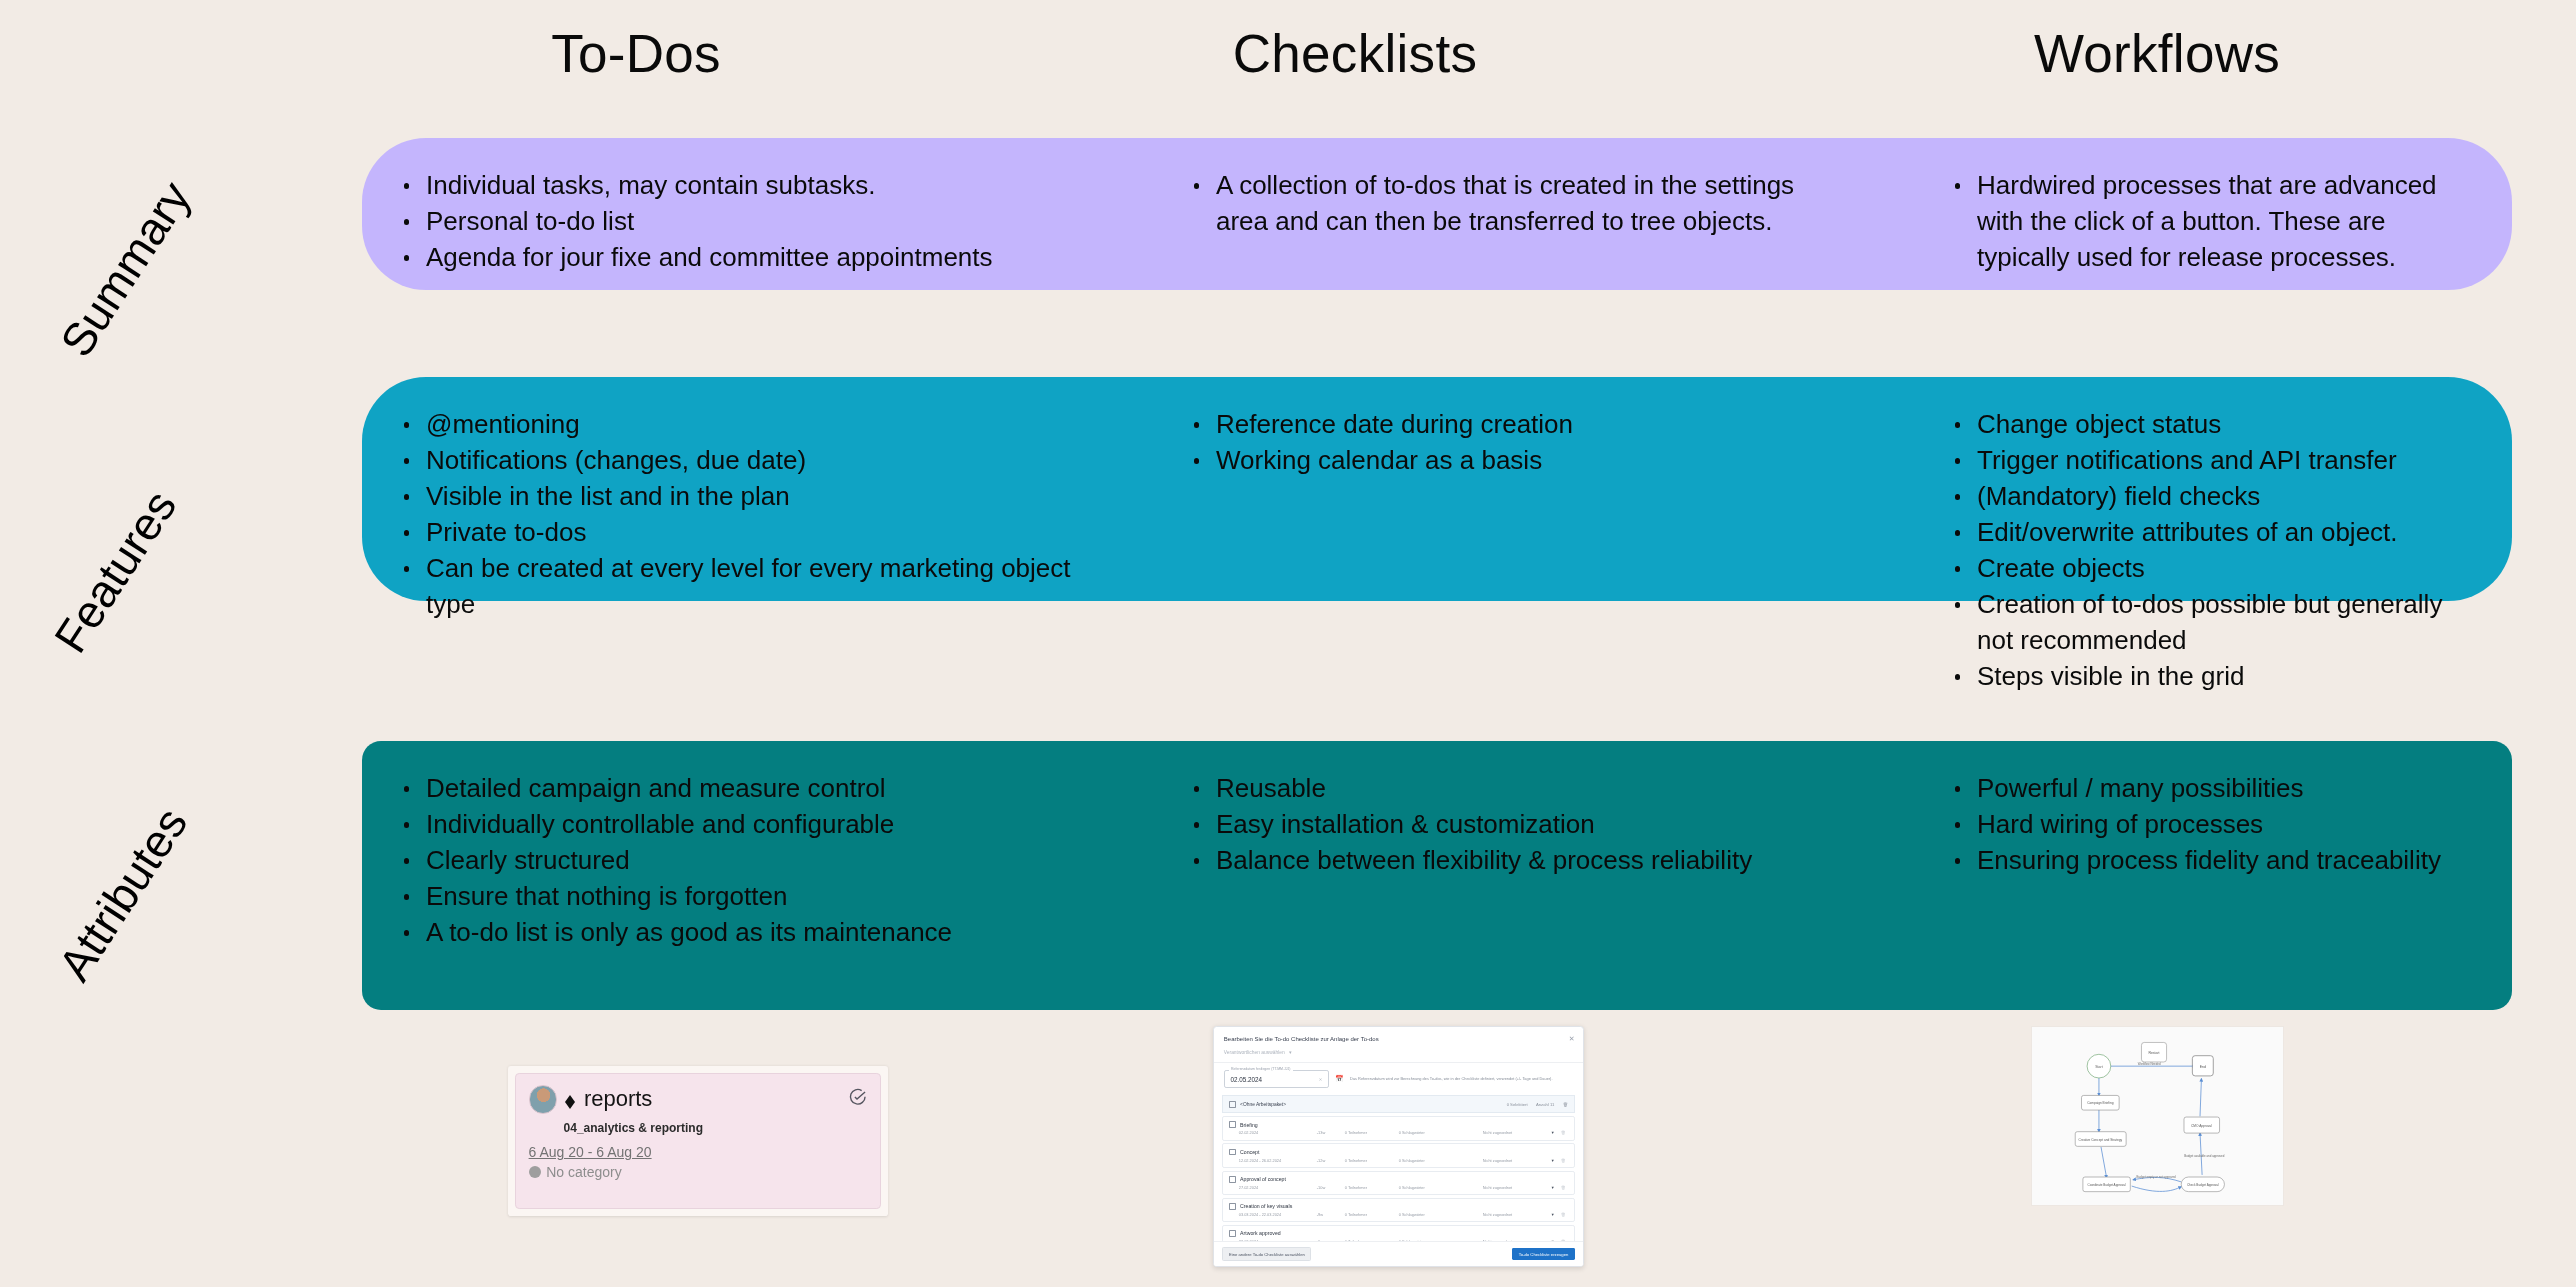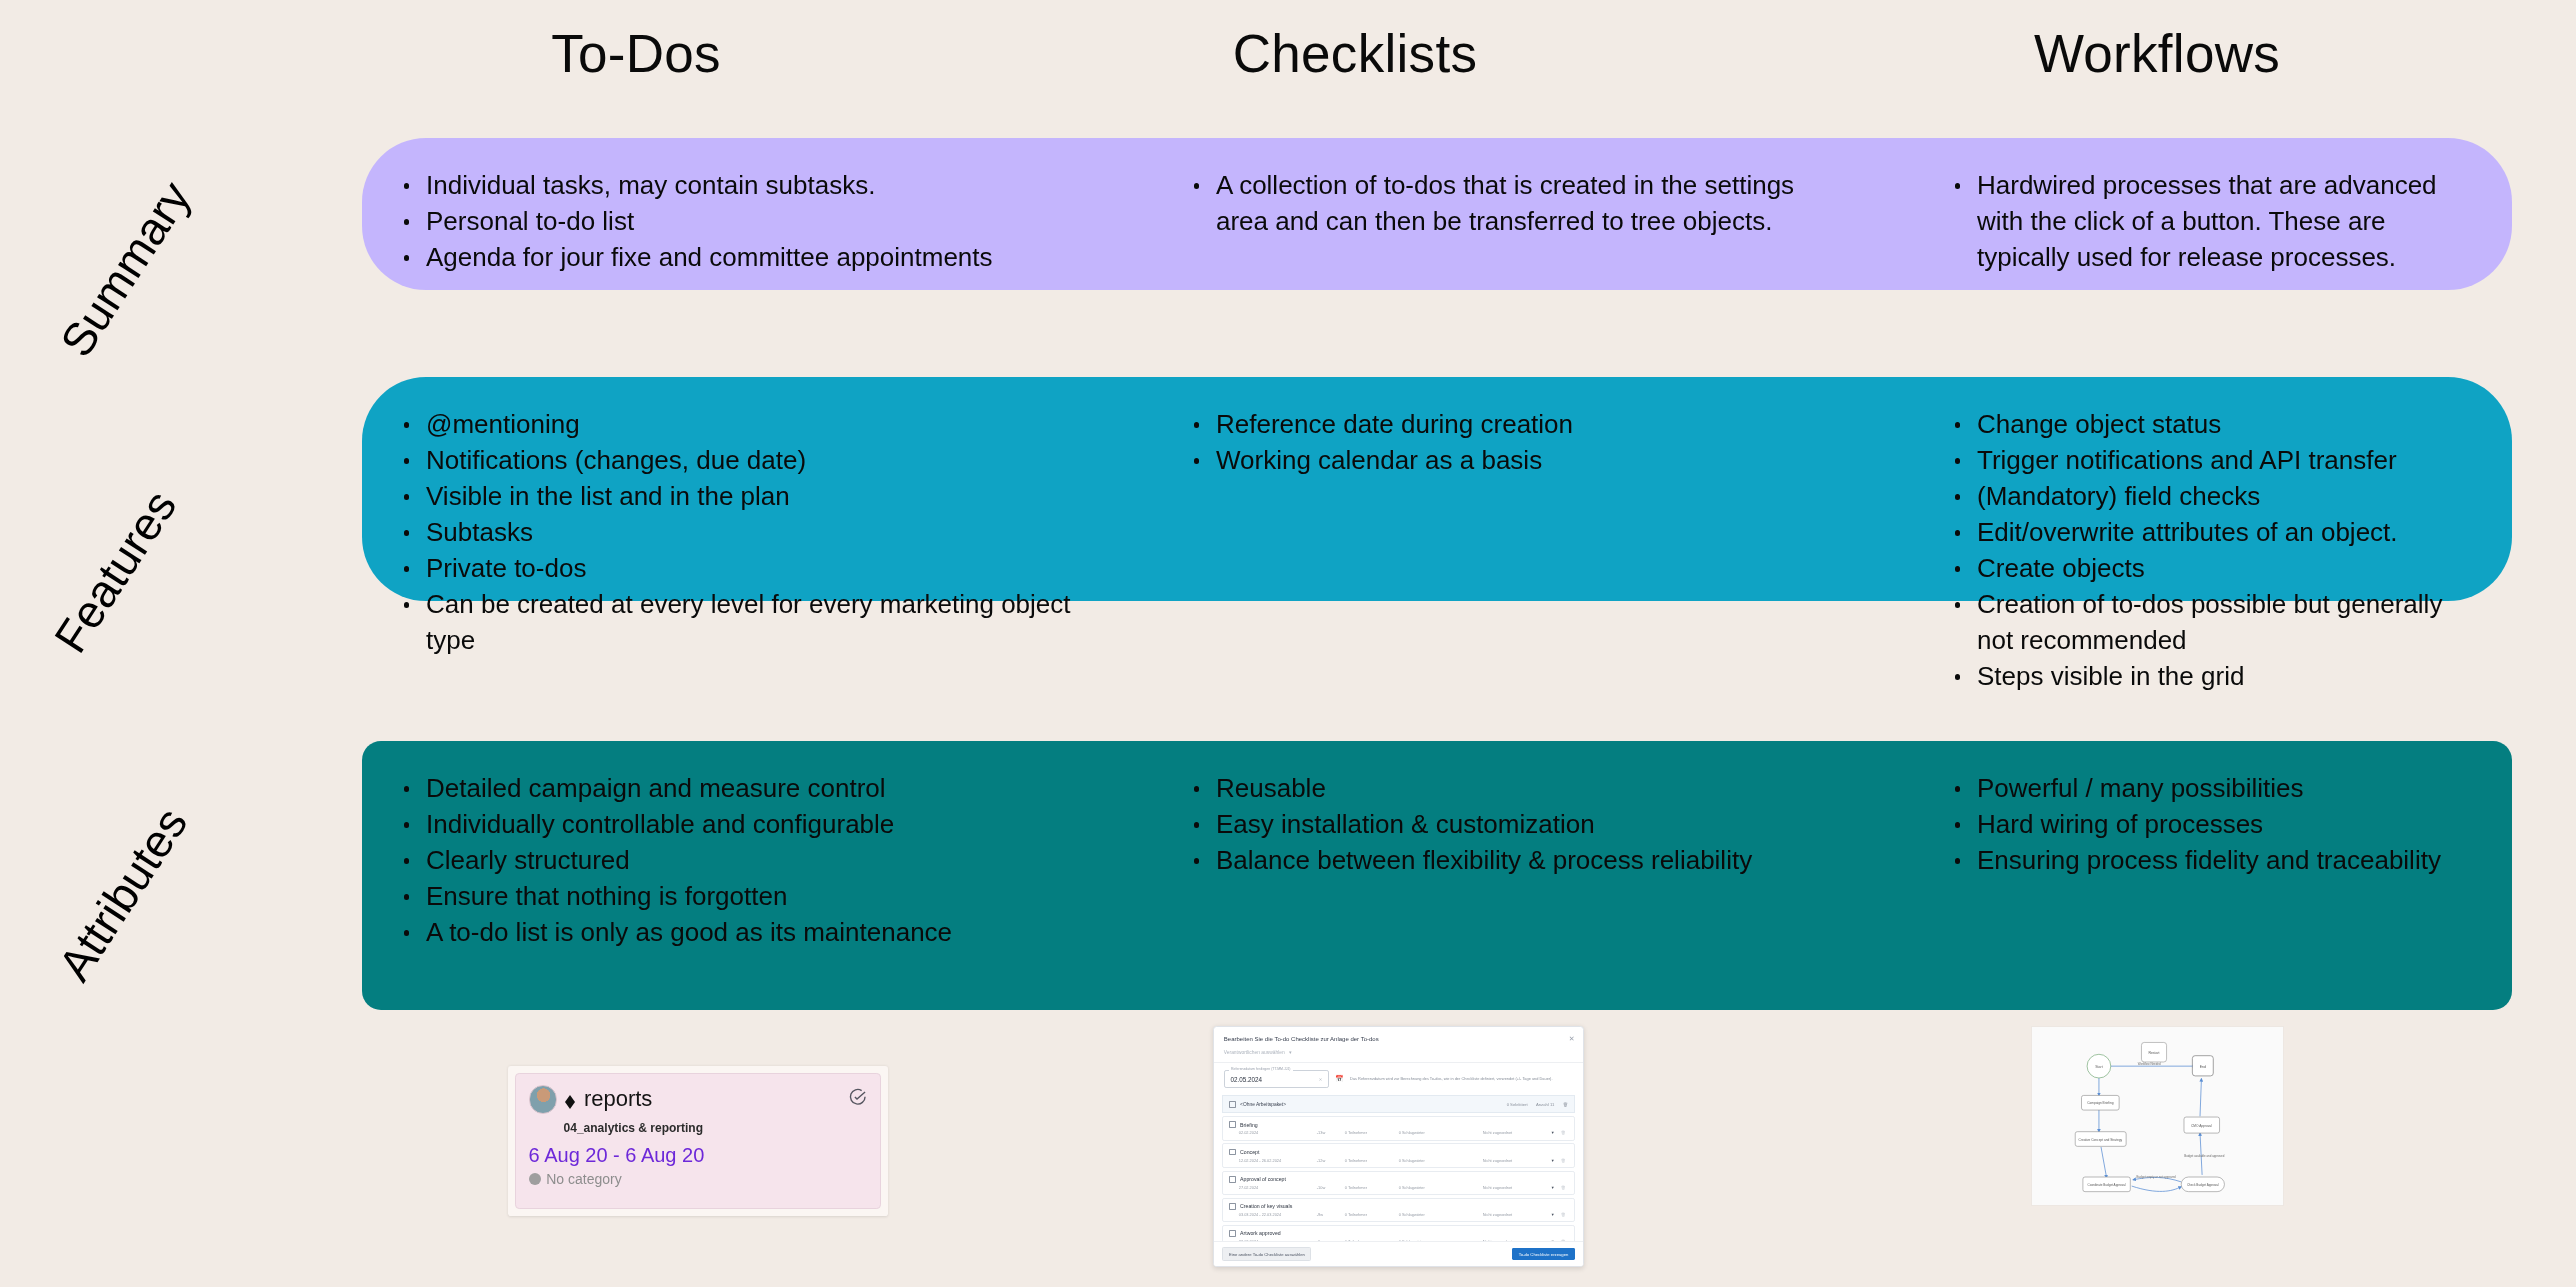--- a/index.html
+++ b/index.html
@@ -147,21 +147,21 @@
   .todo-diamond::after {
     content: ""; position: absolute; left: -5.6px; top: 7px;
     border: 5.6px solid transparent; border-top: 7px solid #111;
   }
   .todo-title { font-size: 22px; color: #141414; }
   .todo-check {
     position: absolute; right: 12.6px; top: 12.6px;
     width: 19.5px; height: 19.5px;
   }
   .todo-sub { font-size: 12px; color: #2b2b2b; margin: 7px 0 0 35px; font-weight: 600; }
-  .todo-dates { font-size: 20px; color: #6d28d9; margin-top: 9.8px; }
+  .todo-dates { font-size: 14px; color: #737373; margin-top: 9.8px; text-decoration: underline; }
   .todo-cat { display: flex; align-items: center; gap: 5.6px; margin-top: 4.2px; }
   .todo-cat-dot { width: 12px; height: 12px; border-radius: 50%; background: #9E9E9E; }
   .todo-cat-label { font-size: 14px; color: #8d8d8d; }
 
   
   .dlg {
     position: absolute;
     left: 1213px;
     top: 7px;
     width: 371px;
@@ -284,21 +284,20 @@
       </ul>
   </div>
 </div>
 
 <div class="band b1" id="band-features" style="background: rgb(15, 163, 196);">
   <div class="band-col k0">
     <ul class="bullets">
         <li>@mentioning</li>
         <li>Notifications (changes, due date)</li>
         <li>Visible in the list and in the plan</li>
-        <li>Subtasks</li>
         <li>Private to-dos</li>
         <li>Can be created at every level for every marketing object type</li>
       </ul>
   </div>
   <div class="band-col k1">
     <ul class="bullets">
         <li>Reference date during creation</li>
         <li>Working calendar as a basis</li>
       </ul>
   </div>

